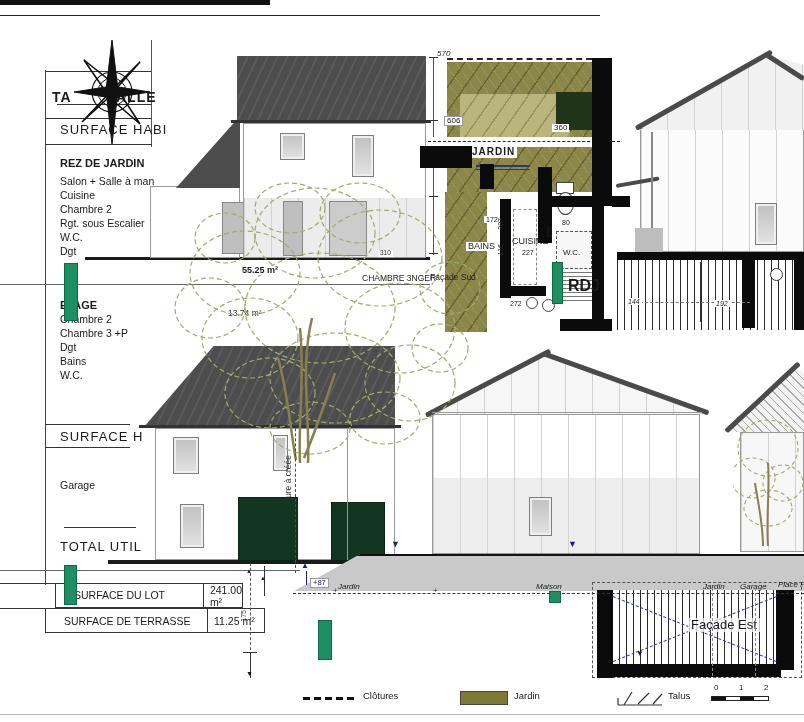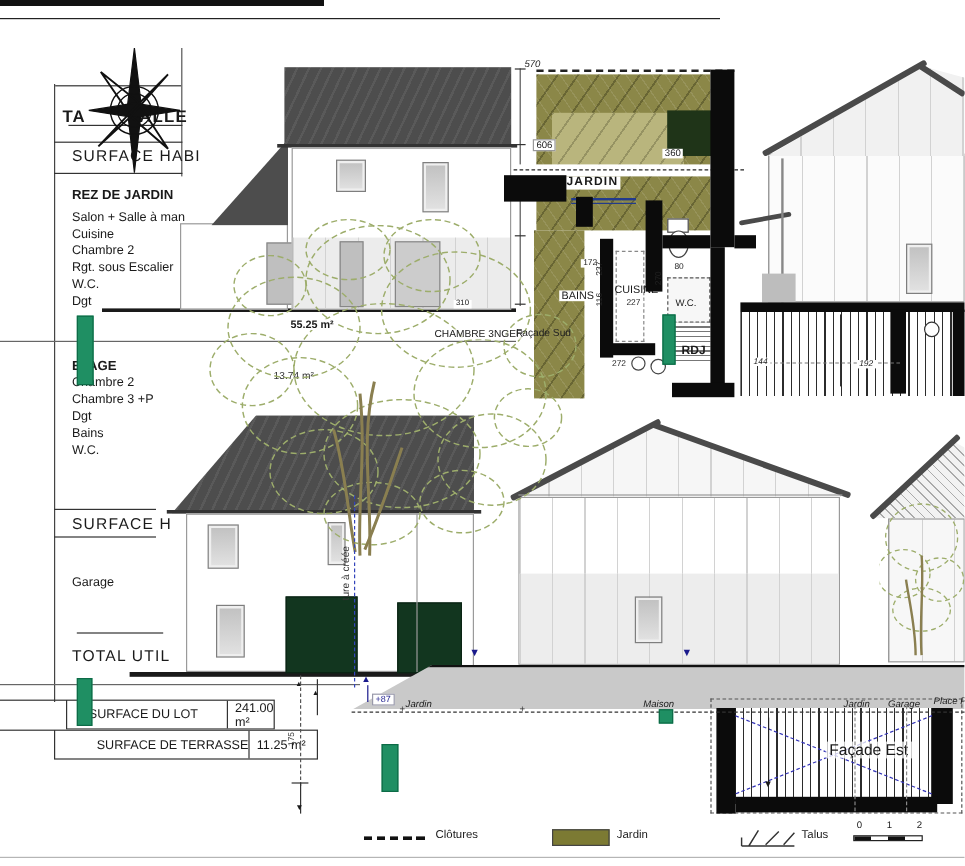--- a/index.html
+++ b/index.html
@@ -88,30 +88,30 @@
 
   <div class="line z1" style="left:45px;top:424px;width:85px;height:1px;"></div>
   <div class="txt z1" style="left:60px;top:430px;font-size:13px;letter-spacing:1px;">SURFACE H</div>
   <div class="line z1" style="left:45px;top:447px;width:85px;height:1px;"></div>
   <div class="txt z1" style="left:60px;top:480px;font-size:10.5px;">Garage</div>
   <div class="line z1" style="left:64px;top:527px;width:72px;height:1px;"></div>
   <div class="txt z1" style="left:60px;top:540px;font-size:13px;letter-spacing:1px;">TOTAL UTIL</div>
 
   <div class="line z3" style="left:0;top:583px;width:55px;height:1px;"></div>
   <div class="line z3" style="left:0;top:608px;width:45px;height:1px;"></div>
-  <div class="srow z3" style="left:55px;top:583px;width:174px;height:25px;">
+  <div class="srow z3" style="left:55px;top:583px;width:188px;height:25px;">
     <div class="c1" style="width:152px;">
         <span class="txt" style="position:static;font-size:10.5px;">SURFACE DU LOT</span>
       </div>
     <div class="c2">
         <span style="font-size:10.5px;">241.00 m²</span>
       </div>
   </div>
   <div class="srow z3" style="left:45px;top:608px;width:220px;height:25px;">
-    <div class="c1" style="width:162px;justify-content:flex-end;">
+    <div class="c1" style="width:162px;">
         <span style="font-size:10.5px;">SURFACE DE TERRASSE</span>
       </div>
     <div class="c2">
         <span style="font-size:10.5px;">11.25 m²</span>
       </div>
   </div>
 
   <div class="line z2" style="left:85px;top:257px;width:345px;height:2.5px;background:#1a1a1a;"></div>
   <div class="line z2" style="left:0;top:284px;width:430px;height:1px;background:#666;"></div>
   <div class="line z2" style="left:108px;top:560px;width:292px;height:4px;background:#1a1a1a;"></div>
@@ -177,21 +177,21 @@
   <div class="abs z3" style="left:557px;top:192px;width:15px;height:21px;background:#fff;border:1px solid #444;border-radius:50%;"></div>
   <div class="abs z3" style="left:513px;top:209px;width:24px;height:76px;border:1px dashed #888;box-sizing:border-box;"></div>
   <div class="abs z3" style="left:556px;top:231px;width:36px;height:38px;border:1px dashed #555;background:#f7f7f7;box-sizing:border-box;"></div>
   <div class="txt z5" style="left:563px;top:249px;font-size:8px;">W.C.</div>
   <div class="abs z3 stairs" style="left:556px;top:269px;width:36px;height:32px;"></div>
   <div class="abs z3" style="left:526px;top:297px;width:10px;height:10px;border:1px solid #444;border-radius:50%;background:#fff;"></div>
   <div class="abs z3" style="left:542px;top:299px;width:11px;height:11px;border:1px solid #444;border-radius:50%;background:#fff;"></div>
 
   <div class="txt z5 chip" style="left:466px;top:242px;font-size:9px;">BAINS</div>
   <div class="txt z3" style="left:512px;top:237px;font-size:9px;">CUISINE</div>
-  <div class="txt z5 b" style="left:568px;top:288px;font-size:10px;">RDJ</div>
+  <div class="txt z5 b" style="left:568px;top:278px;font-size:16px;">RDJ</div>
 
   <div class="txt z5 chip" style="left:484px;top:216px;font-size:7px;">172</div>
   <div class="vtxt z5" style="left:497px;top:218px;font-size:7px;color:#222;">237</div>
   <div class="vtxt z5" style="left:497px;top:244px;font-size:7px;color:#222;">116</div>
   <div class="txt z5 chip" style="left:520px;top:249px;font-size:7px;">227</div>
   <div class="vtxt z5" style="left:546px;top:226px;font-size:7px;color:#222;">270</div>
   <div class="txt z5 chip" style="left:560px;top:219px;font-size:7px;">80</div>
   <div class="txt z5 chip" style="left:508px;top:300px;font-size:7px;">272</div>
 
   <div class="gbar z6" style="left:552px;top:262px;width:11px;height:42px;"></div>

